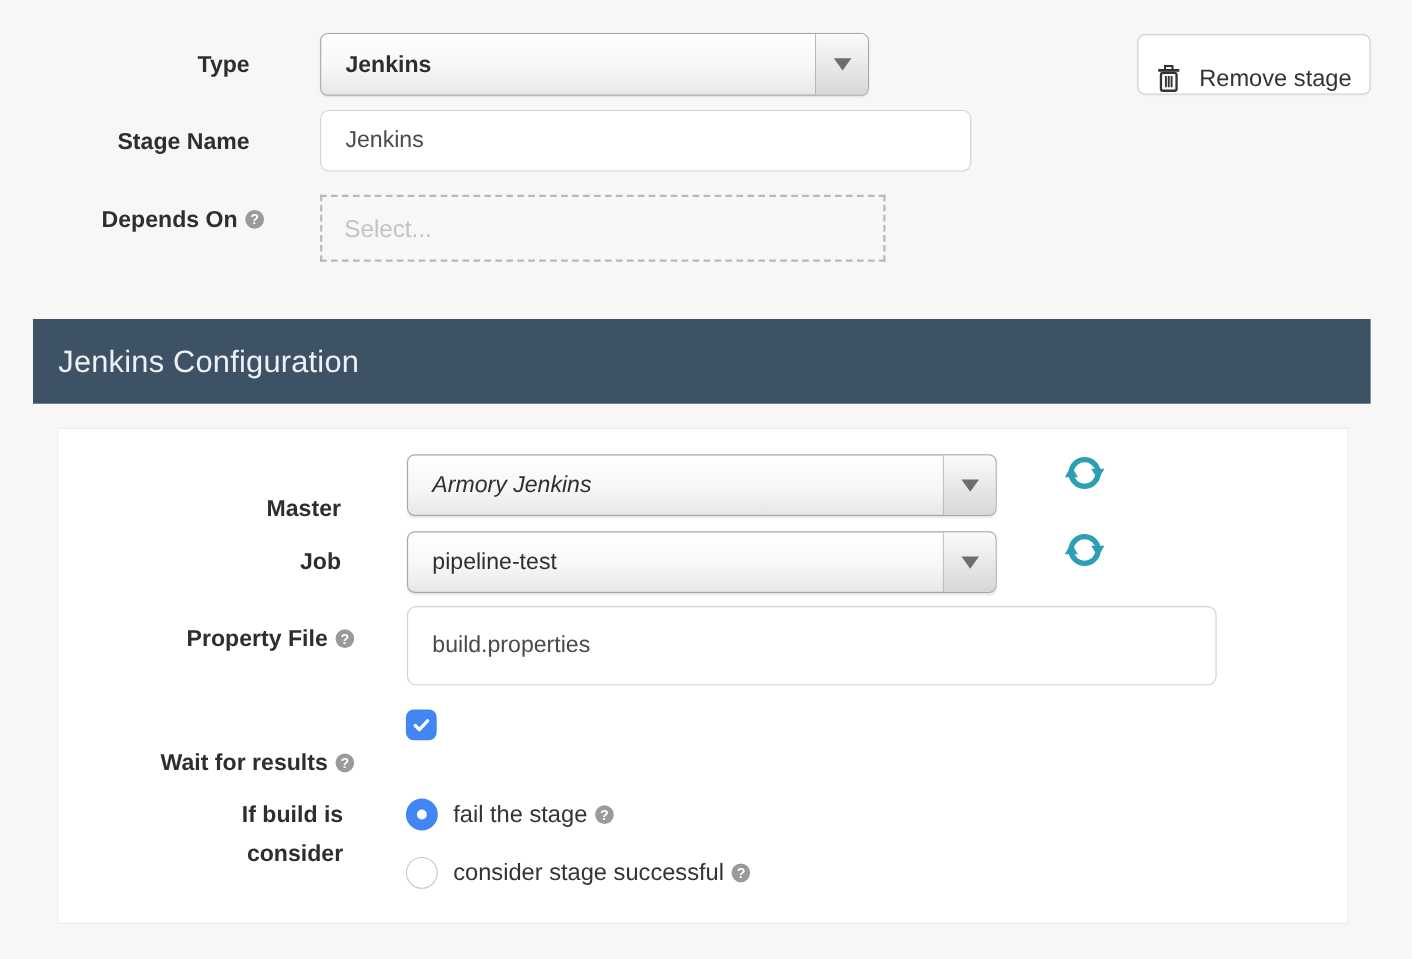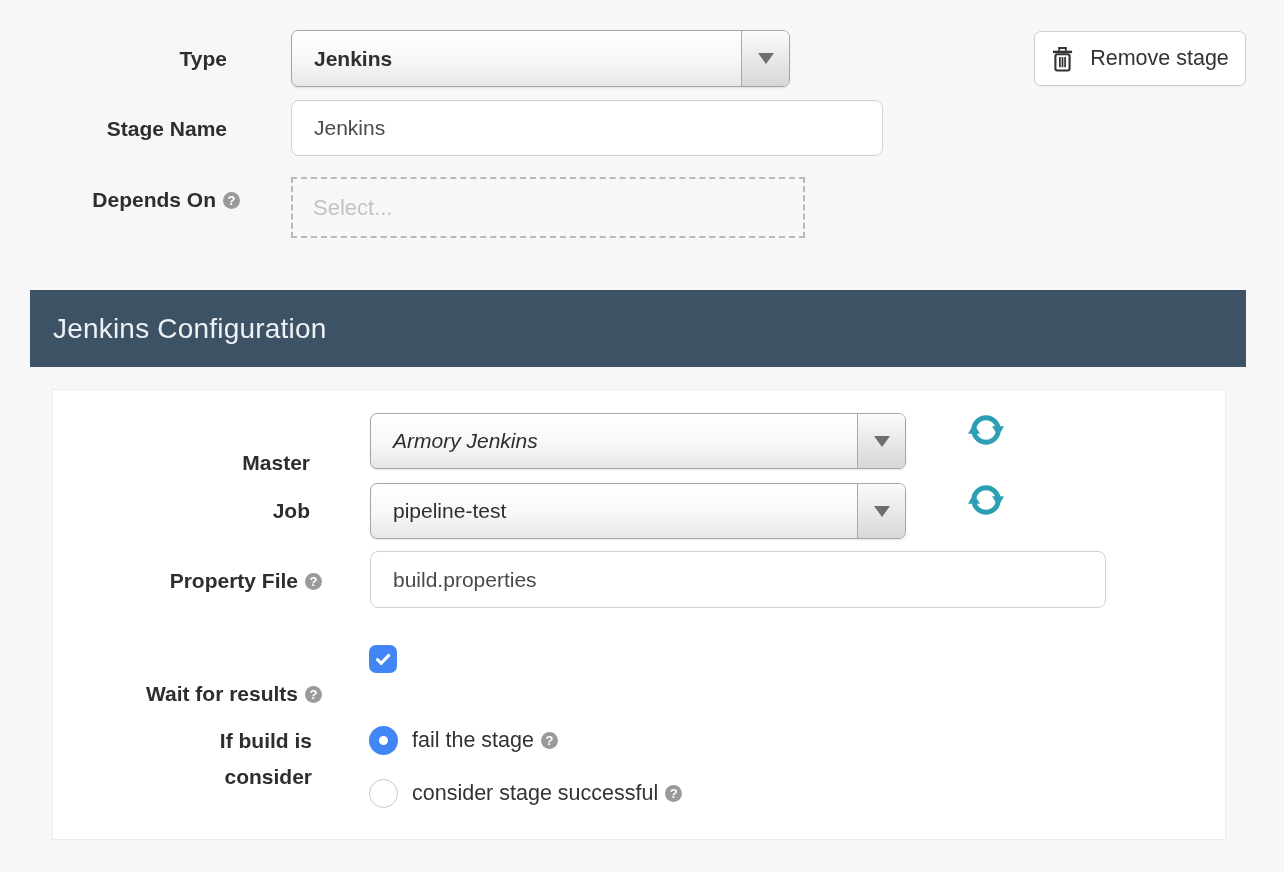--- a/index.html
+++ b/index.html
@@ -50,21 +50,21 @@
   
   .dashed{
     position:absolute;box-sizing:border-box;background:transparent;
     border:2px dashed #b9b9b9;display:flex;align-items:center;
     font-size:22px;color:#c3c3c3;padding-left:20px;text-align:right;
   }
   
   .remove-btn{
     position:absolute;left:1034px;top:31px;width:212px;height:55px;
     background:#fff;border:1px solid #cfcfcf;border-radius:7px;
-    display:flex;align-items:center;justify-content:center;gap:16px;
+    display:flex;align-items:flex-end;justify-content:center;gap:16px;
     font-family:inherit;font-size:21.5px;color:#333;cursor:pointer;
     box-shadow:0 1px 1px rgba(0,0,0,.04);
   }
   
   .sec-header{
     position:absolute;left:30px;top:290px;width:1216px;height:77px;
     background:#3d5264;display:flex;align-items:center;
     padding-left:23px;box-sizing:border-box;
     font-size:28px;font-weight:400;color:#eef1f4;letter-spacing:.2px;
   }
@@ -175,21 +175,21 @@
       <polygon points="21.3,12.6 32,12.6 26.9,21.6" fill="#2d9fb5"></polygon>
       <path d="M26.8 17.9 A 11 11 0 0 1 5.2 17.9" stroke="#2d9fb5" stroke-width="4.4" fill="none"></path>
       <polygon points="0,19.4 10.7,19.4 5.1,10.4" fill="#2d9fb5"></polygon>
     </svg>
   </div>
 
   <div class="flabel" style="left:0;top:567px;width:322px;">
     <span>Property File</span><span class="help">?</span>
   </div>
 
-  <div class="tinput" style="left:370px;top:551px;width:736px;height:57px;">
+  <div class="tinput" style="left:370px;top:551px;width:736px;height:72px;">
     <span>build.properties</span>
   </div>
 
   <div class="flabel" style="left:0;top:648px;width:322px;margin-top:32px;">
     <span>Wait for results</span><span class="help">?</span>
   </div>
 
   <div class="checkbox checked">
     <svg class="check" width="22" height="22" viewBox="0 0 24 24">
       <path d="M6 12.6 l4.1 4.1 L18.2 8" stroke="#fff" stroke-width="3.4" fill="none" stroke-linecap="round" stroke-linejoin="round"></path>

